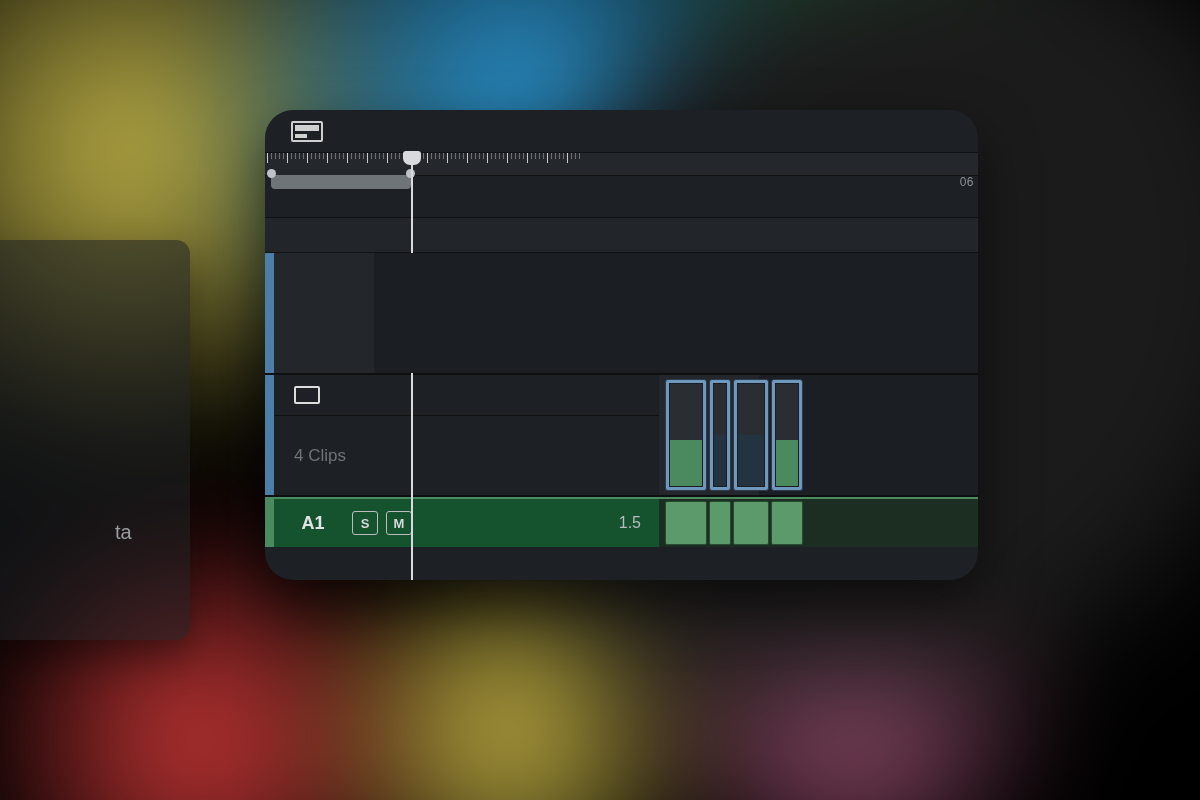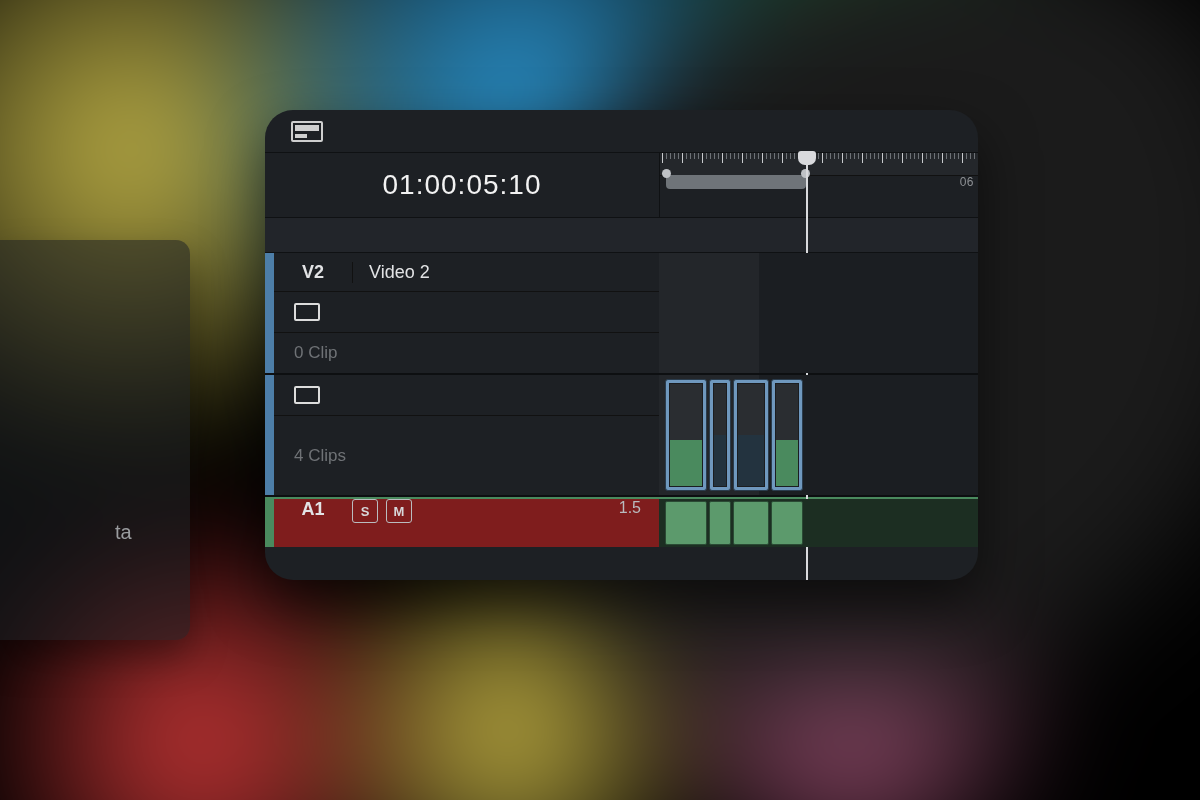--- a/index.html
+++ b/index.html
@@ -55,21 +55,21 @@
   .monitor{width:22px;height:14px;border:2px solid #dcdcdc;border-radius:2px}
   .t3{flex:1;display:flex;align-items:center;padding-left:20px;color:#6f7276;font-size:17px}
   .lane{flex:1;position:relative;background:#1b1e22}
   .lane .shade{position:absolute;left:0;top:0;bottom:0;width:100px;background:rgba(255,255,255,.04)}
   .clip{position:absolute;top:4px;bottom:4px;background:#6f98be;border:1px solid #2a3c4d;border-radius:3px;display:flex;flex-direction:column;overflow:hidden}
   .clip .thumb{flex:1;margin:3px;background:linear-gradient(180deg,#2a2d31 0%,#2a2d31 55%,#4a8a5e 55%,#4a8a5e 100%);border:1px solid #1b1d20}
   .clip .thumb.alt{background:linear-gradient(180deg,#2a2d31 0%,#2a2d31 50%,#23333f 50%,#23333f 100%)}
 
   .atrack{display:flex;height:48px;border-top:2px solid #4a8a5e}
   .astripe{flex:0 0 9px;background:#4a8a5e}
-  .ahead{flex:0 0 385px;display:flex;align-items:flex-start;color:#e2e3e5;background:#7f1d1d;padding-left:0}
+  .ahead{flex:0 0 385px;display:flex;align-items:center;color:#e2e3e5;background:#14532d;padding-left:0}
   .aid{width:78px;text-align:center;font-weight:600;font-size:18px}
   .sbox{width:24px;height:22px;border:1.5px solid #babcbf;border-radius:3px;display:flex;align-items:center;justify-content:center;font-size:13px;font-weight:600;color:#d7d8da;margin-right:8px}
   .pan{margin-left:auto;margin-right:18px;color:#b9bbbe;font-size:16px}
   .alane{flex:1;position:relative;background:#1c2e22}
   .aclip{position:absolute;top:2px;bottom:2px;background:#5c9a6c;border:1px solid #2a4a34;border-radius:2px}
 </style>
 </head>
 <body>
 
 <div class="bg">
@@ -86,21 +86,20 @@
   <span>ta</span>
 </div>
 
 <div class="card">
 
   <div class="toolbar">
     <div class="kbd"></div>
   </div>
 
   <div class="header">
-    <div class="tc">01:00:05:10</div>
     <div class="rulerwrap">
       <div class="ruler">
         <div class="ticks" id="ticks">
             <div class="tick major" style="left: 2px;"></div>
             <div class="tick minor" style="left: 6px;"></div>
             <div class="tick minor" style="left: 10px;"></div>
             <div class="tick minor" style="left: 14px;"></div>
             <div class="tick minor" style="left: 18px;"></div>
             <div class="tick major" style="left: 22px;"></div>
             <div class="tick minor" style="left: 26px;"></div>
@@ -184,30 +183,20 @@
       <div class="play" style="left:146px;height:430px"></div>
     </div>
   </div>
 
   <div class="spacer"></div>
 
   <div class="tracks">
 
     <div class="vtrack">
       <div class="stripe"></div>
-      <div class="thead">
-        <div class="t1">
-          <div class="tid">V2</div>
-          <div class="tname">Video 2</div>
-        </div>
-        <div class="t2">
-            <div class="monitor"></div>
-          </div>
-        <div class="t3">0 Clip</div>
-      </div>
       <div class="lane">
         <div class="shade"></div>
       </div>
     </div>
 
     <div class="vtrack">
       <div class="stripe"></div>
       <div class="thead">
         <div class="t2">
             <div class="monitor"></div>

